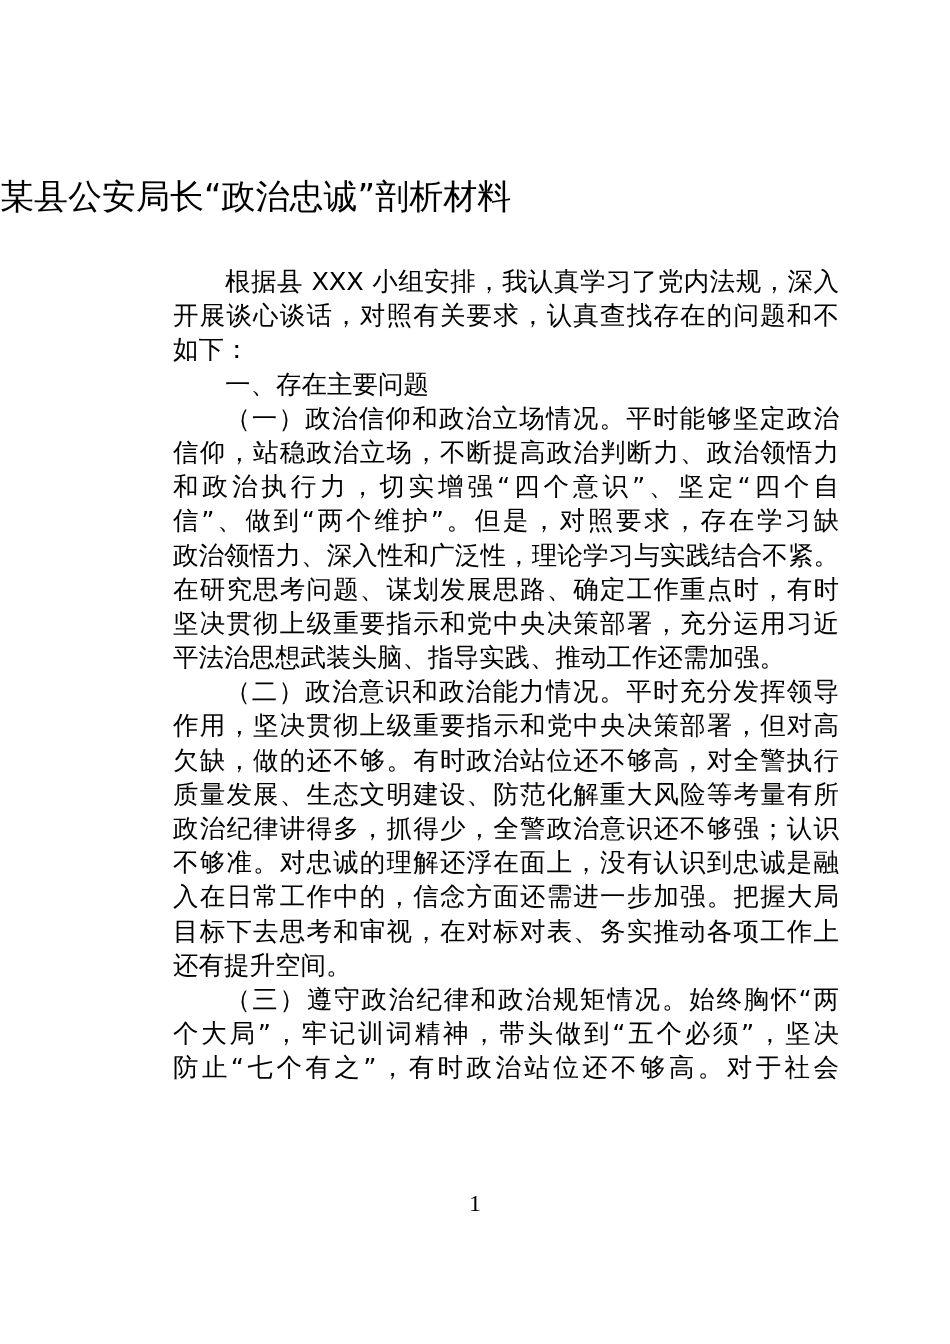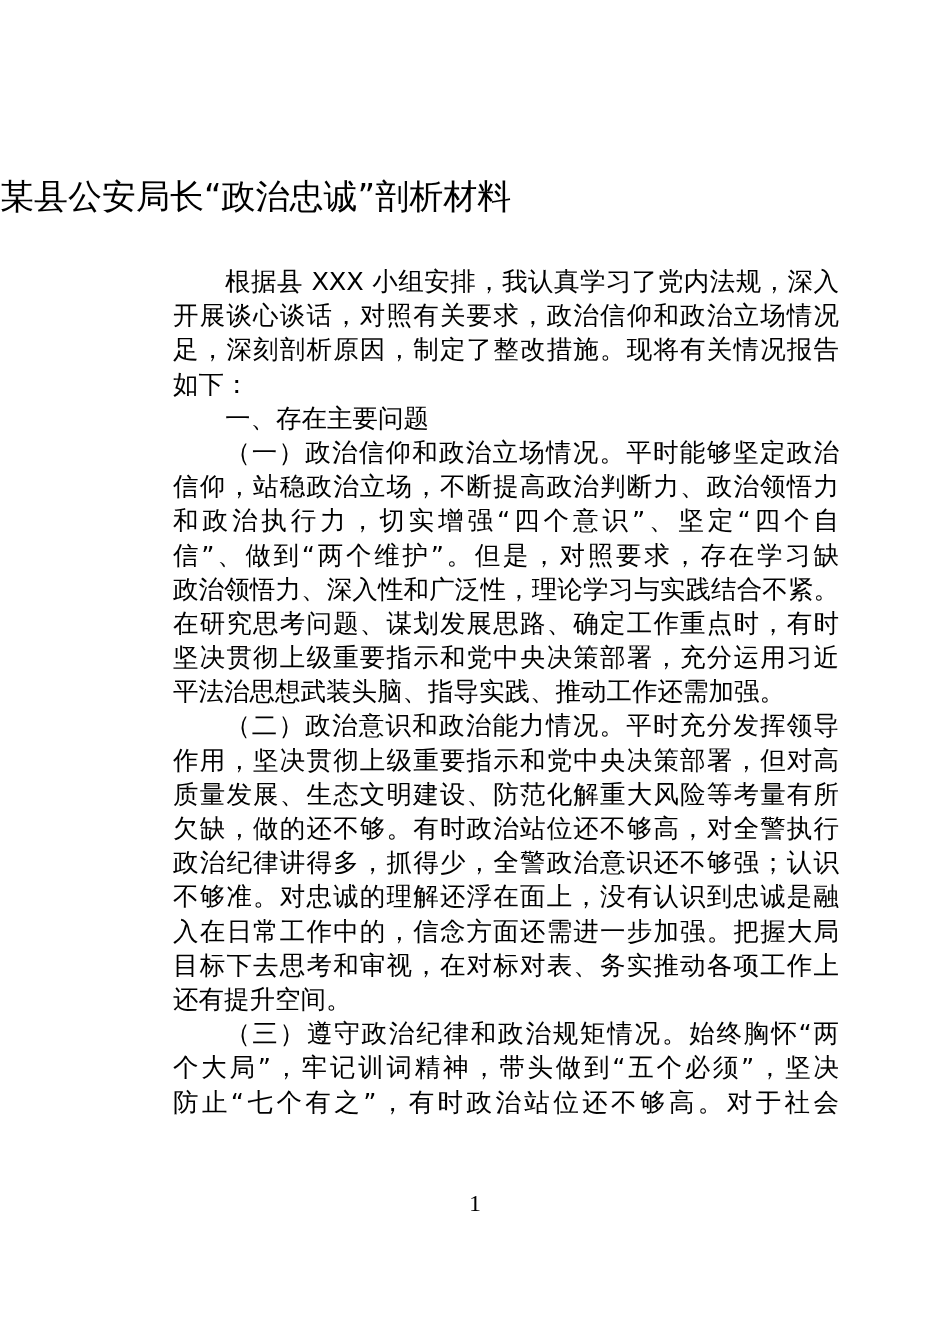--- a/index.html
+++ b/index.html
@@ -74,22 +74,21 @@
 <body>
 
 <div class="page">
 
   <div class="title">某县公安局长“政治忠诚”剖析材料</div>
 
   <div class="body">
 
     <div>
       <span class="line indent">根据县 XXX 小组安排，我认真学习了党内法规，深入</span>
-      <span class="line">开展谈心谈话，对照有关要求，政治信仰和政治立场情况</span>
-      <span class="line">足，深刻剖析原因，制定了整改措施。现将有关情况报告</span>
+      <span class="line">开展谈心谈话，对照有关要求，认真查找存在的问题和不</span>
       <span class="line last">如下：</span>
     </div>
 
     <div>
       <span class="line indent heading">一、存在主要问题</span>
     </div>
 
     <div>
       <span class="line indent">（一）政治信仰和政治立场情况。平时能够坚定政治</span>
       <span class="line">信仰，站稳政治立场，不断提高政治判断力、政治领悟力</span>
@@ -97,22 +96,22 @@
       <span class="line">信”、做到“两个维护”。但是，对照要求，存在学习缺</span>
       <span class="line">政治领悟力、深入性和广泛性，理论学习与实践结合不紧。</span>
       <span class="line">在研究思考问题、谋划发展思路、确定工作重点时，有时</span>
       <span class="line">坚决贯彻上级重要指示和党中央决策部署，充分运用习近</span>
       <span class="line last">平法治思想武装头脑、指导实践、推动工作还需加强。</span>
     </div>
 
     <div>
       <span class="line indent">（二）政治意识和政治能力情况。平时充分发挥领导</span>
       <span class="line">作用，坚决贯彻上级重要指示和党中央决策部署，但对高</span>
+      <span class="line">欠缺，做的还不够。有时政治站位还不够高，对全警执行</span>
       <span class="line">质量发展、生态文明建设、防范化解重大风险等考量有所</span>
-      <span class="line">欠缺，做的还不够。有时政治站位还不够高，对全警执行</span>
       <span class="line">政治纪律讲得多，抓得少，全警政治意识还不够强；认识</span>
       <span class="line">不够准。对忠诚的理解还浮在面上，没有认识到忠诚是融</span>
       <span class="line">入在日常工作中的，信念方面还需进一步加强。把握大局</span>
       <span class="line">目标下去思考和审视，在对标对表、务实推动各项工作上</span>
       <span class="line last">还有提升空间。</span>
     </div>
 
     <div>
       <span class="line indent">（三）遵守政治纪律和政治规矩情况。始终胸怀“两</span>
       <span class="line">个大局”，牢记训词精神，带头做到“五个必须”，坚决</span>

